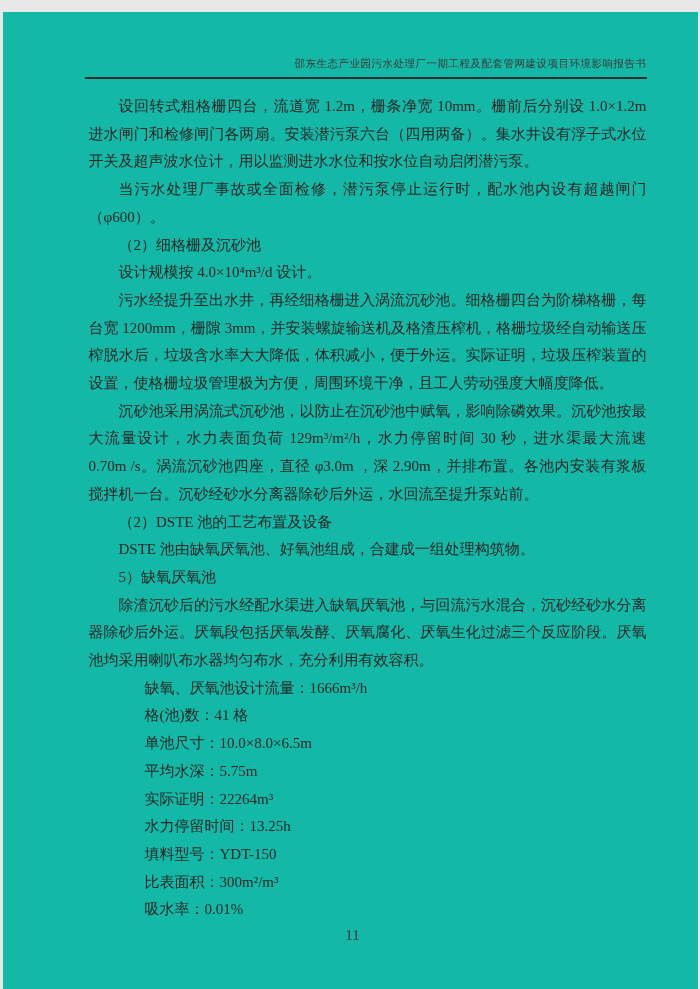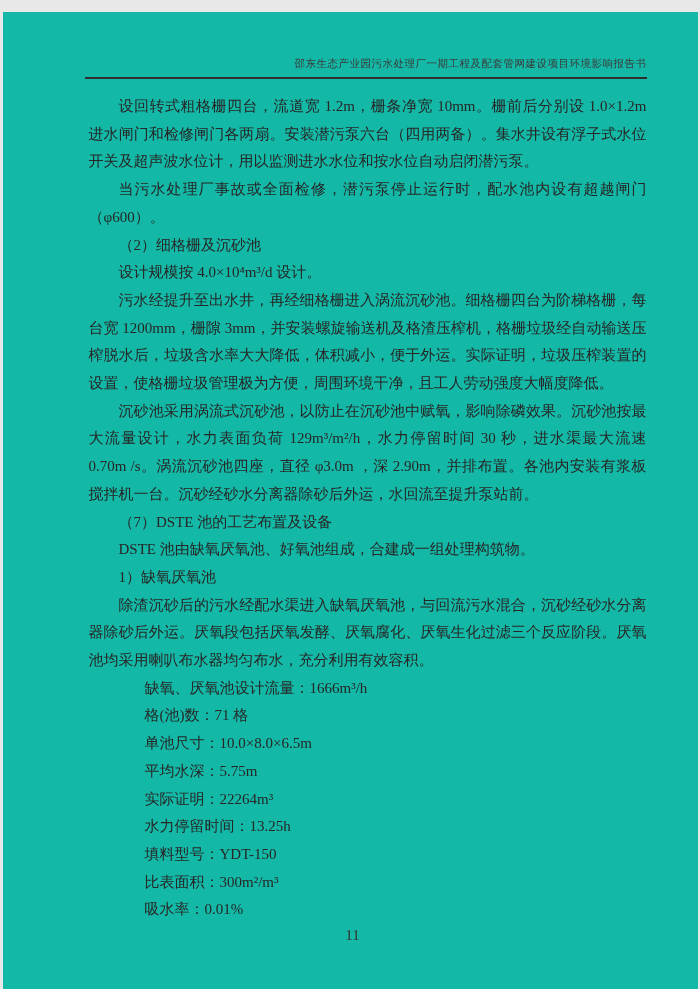--- a/index.html
+++ b/index.html
@@ -67,27 +67,27 @@
 
   <div class="header">邵东生态产业园污水处理厂一期工程及配套管网建设项目环境影响报告书</div>
 
   <div class="body-column">
     <p class="para">设回转式粗格栅四台，流道宽 1.2m，栅条净宽 10mm。栅前后分别设 1.0×1.2m 进水闸门和检修闸门各两扇。安装潜污泵六台（四用两备）。集水井设有浮子式水位开关及超声波水位计，用以监测进水水位和按水位自动启闭潜污泵。</p>
     <p class="para">当污水处理厂事故或全面检修，潜污泵停止运行时，配水池内设有超越闸门（φ600）。</p>
     <p class="para">（2）细格栅及沉砂池</p>
     <p class="para">设计规模按 4.0×10⁴m³/d 设计。</p>
     <p class="para">污水经提升至出水井，再经细格栅进入涡流沉砂池。细格栅四台为阶梯格栅，每台宽 1200mm，栅隙 3mm，并安装螺旋输送机及格渣压榨机，格栅垃圾经自动输送压榨脱水后，垃圾含水率大大降低，体积减小，便于外运。实际证明，垃圾压榨装置的设置，使格栅垃圾管理极为方便，周围环境干净，且工人劳动强度大幅度降低。</p>
     <p class="para">沉砂池采用涡流式沉砂池，以防止在沉砂池中赋氧，影响除磷效果。沉砂池按最大流量设计，水力表面负荷 129m³/m²/h，水力停留时间 30 秒，进水渠最大流速 0.70m /s。涡流沉砂池四座，直径 φ3.0m ，深 2.90m，并排布置。各池内安装有浆板搅拌机一台。沉砂经砂水分离器除砂后外运，水回流至提升泵站前。</p>
-    <p class="para">（7）DSTE 池的工艺布置及设备</p>
+    <p class="para">（2）DSTE 池的工艺布置及设备</p>
     <p class="para">DSTE 池由缺氧厌氧池、好氧池组成，合建成一组处理构筑物。</p>
-    <p class="para">1）缺氧厌氧池</p>
+    <p class="para">5）缺氧厌氧池</p>
     <p class="para">除渣沉砂后的污水经配水渠进入缺氧厌氧池，与回流污水混合，沉砂经砂水分离器除砂后外运。厌氧段包括厌氧发酵、厌氧腐化、厌氧生化过滤三个反应阶段。厌氧池均采用喇叭布水器均匀布水，充分利用有效容积。</p>
 
     <p class="spec-line">缺氧、厌氧池设计流量：1666m³/h</p>
-    <p class="spec-line">格(池)数：71 格</p>
+    <p class="spec-line">格(池)数：41 格</p>
     <p class="spec-line">单池尺寸：10.0×8.0×6.5m</p>
     <p class="spec-line">平均水深：5.75m</p>
     <p class="spec-line">实际证明：22264m³</p>
     <p class="spec-line">水力停留时间：13.25h</p>
     <p class="spec-line">填料型号：YDT-150</p>
     <p class="spec-line">比表面积：300m²/m³</p>
     <p class="spec-line">吸水率：0.01%</p>
   </div>
 
   <div class="page-number">11</div>

